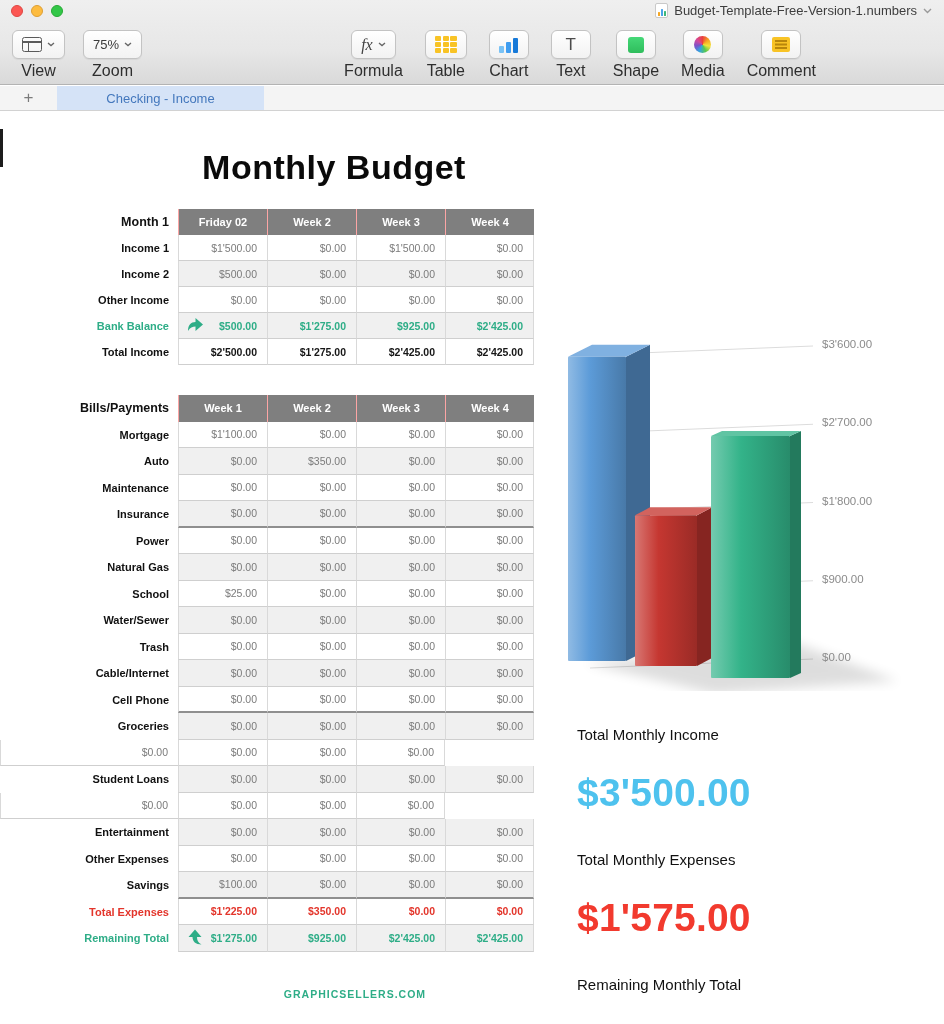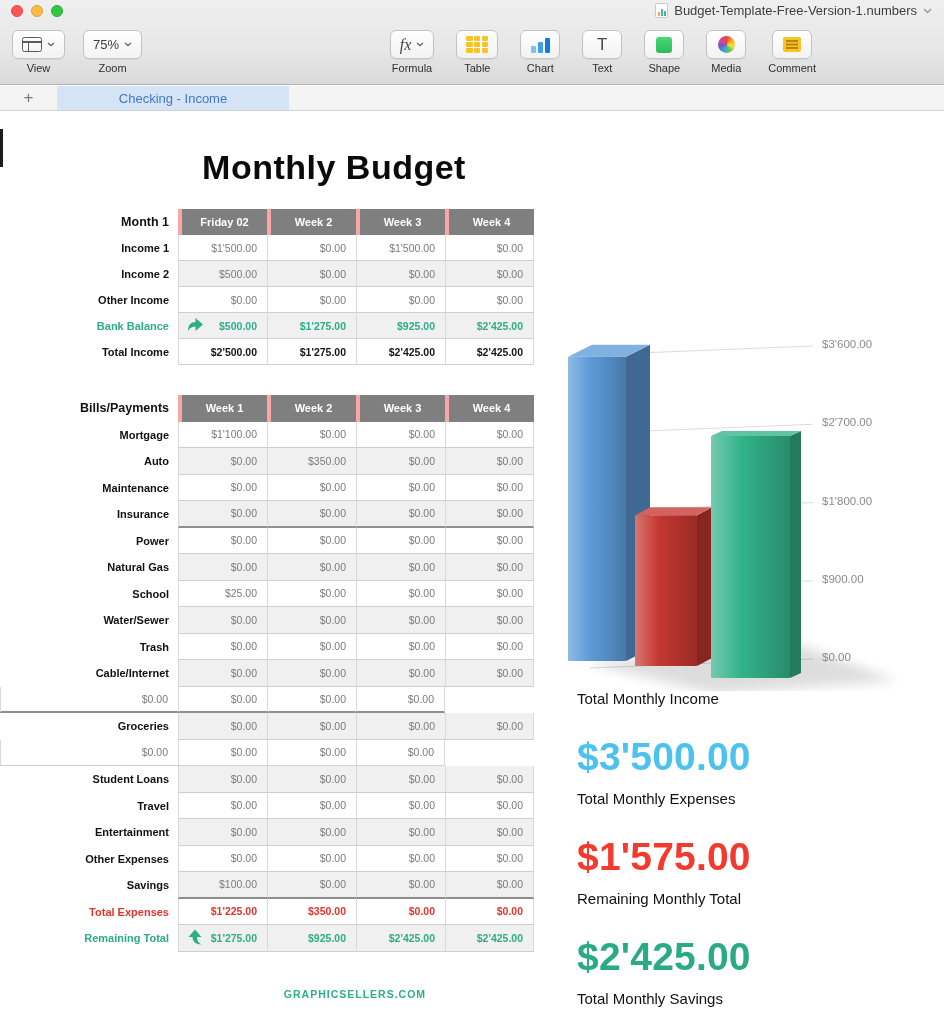--- a/index.html
+++ b/index.html
@@ -26,21 +26,21 @@
   .doc-icon i:nth-child(3){height:5px;background:#3cb878;}
   .chev svg { display:block; }
 
   
   .toolbar { position:relative; height:62px; display:flex; align-items:flex-start; padding-top:8px; }
   .tgroup { display:flex; gap:18px; margin-left:12px; }
   .tool { display:flex; flex-direction:column; align-items:center; gap:3px; cursor:default; }
   .tbtn { height:29px; min-width:40px; padding:8px 9px; background:linear-gradient(#ffffff,#f2f2f2);
     border:1px solid #c3c3c3; border-radius:6px; box-shadow:0 1px 1px rgba(0,0,0,.06);
     display:flex; align-items:center; justify-content:center; gap:5px; font-size:13px; color:#3c3c3c; }
-  .tlabel { font-size:11px; color:#2e2e2e; }
+  .tlabel { font-size:16px; color:#2e2e2e; }
   .rgroup { margin-left:auto; margin-right:128px; display:flex; gap:22px; }
   .viewicon { width:20px; height:15px; border:1.5px solid #5a5a5a; border-radius:2.5px; position:relative; }
   .viewicon:before { content:""; position:absolute; left:0; right:0; top:3px; height:1.5px; background:#5a5a5a; }
   .viewicon:after  { content:""; position:absolute; left:4.5px; top:3px; bottom:0; width:1.5px; background:#5a5a5a; }
   .fx { font-style:italic; font-family:"Liberation Serif", serif; font-size:16px; color:#444; }
   .grid-icon { width:22px; height:17px; display:grid; grid-template-columns:repeat(3,1fr);
     grid-template-rows:repeat(3,1fr); gap:1.5px; background:#fff; }
   .grid-icon i { background:#f8c325; border-radius:1px; }
   .chart-icon { width:20px; height:16px; display:flex; align-items:flex-end; gap:2px; justify-content:center; }
   .chart-icon i { display:block; width:5px; border-radius:1px; }
@@ -53,21 +53,21 @@
     background:conic-gradient(#e94040,#f6a623,#f3e33c,#57c94f,#34a3e0,#7b52c9,#d3489c,#e94040); }
   .comment-icon { width:18px; height:15px; background:#f8c325; border-radius:2px; position:relative; }
   .comment-icon:before { content:""; position:absolute; left:3px; right:3px; top:3px; height:1.5px;
     background:#b8860b; box-shadow:0 3.5px 0 #b8860b, 0 7px 0 #b8860b; }
 
   
   .tabbar { position:absolute; top:86px; left:0; width:944px; height:25px; background:#f4f4f4;
     border-bottom:1px solid #d2d2d2; display:flex; align-items:stretch; }
   .addtab { width:57px; display:flex; align-items:center; justify-content:center; font-size:17px;
     color:#7b7b7b; }
-  .tab { width:232px; background:#d5e3f7; color:#4478bd; font-size:13px; display:flex;
+  .tab { width:207px; background:#d5e3f7; color:#4478bd; font-size:13px; display:flex;
     align-items:center; justify-content:center; }
 
   
   .canvas { position:absolute; top:112px; left:0; width:944px; height:912px; background:#fff; }
   .edge-a { position:absolute; left:0; top:17px; width:3px; height:38px; background:#1c1c1c; }
   .edge-b { position:absolute; left:0; top:137px; width:3px; height:14px; background:#5e2727; }
 
   .page-title { position:absolute; left:109px; top:36px; width:450px; text-align:center;
     font-size:34px; font-weight:700; color:#0a0a0a; letter-spacing:.5px; }
 
@@ -75,39 +75,39 @@
   .btable { position:absolute; left:0; width:534px; }
   .t-income { top:97px; }
   .t-bills  { top:283px; }
   .trow { display:grid; grid-template-columns:178px 89px 89px 89px 89px; }
   .t-income .trow { height:26px; }
   .t-bills  .trow { height:26.5px; }
   .lcell { display:flex; align-items:center; justify-content:flex-end; padding-right:9px;
     font-size:11px; font-weight:700; color:#111; background:#fff; }
   .section-label { font-size:12.5px; }
   .hcell { background:#7f7f7f; color:#fff; font-size:11px; font-weight:700; display:flex;
-    align-items:center; justify-content:center; border-left:4px solid #fca5a5; }
+    align-items:center; justify-content:center; border-left:1px solid #fca5a5; }
   .vcell { position:relative; display:flex; align-items:center; justify-content:flex-end;
     padding-right:10px; font-size:10.5px; color:#7b7b7b; border-left:1px solid #d9d9d9;
     border-bottom:1px solid #cfcfcf; background:#fff; }
   .trow .vcell:last-child { border-right:1px solid #d9d9d9; }
   .trow.shaded .vcell { background:#f0f0f0; }
   .trow.thick .vcell { border-bottom:2.5px solid #8f8f8f; }
   .trow.bold .vcell { color:#161616; font-weight:700; }
   .trow.teal .vcell, .trow.teal-bold .vcell { color:#2ead87; font-weight:700; }
   .trow.red-bold .vcell { color:#e3352b; font-weight:700; }
   .trow.teal .lcell, .trow.teal-bold .lcell { color:#2ead87; }
   .trow.red-bold .lcell { color:#e3352b; }
   .row-arrow { position:absolute; left:8px; top:50%; transform:translateY(-50%); }
 
   
   .chart-wrap { position:absolute; left:550px; top:213px; width:394px; height:366px; }
   .summary { position:absolute; left:577px; top:578px; }
   .sitem { margin-bottom:11px; }
-  .slabel { font-size:15px; color:#111; margin-bottom:1px; }
+  .slabel { font-size:15px; color:#111; margin-bottom:1px;margin-top:36px; }
   .svalue { font-size:39px; font-weight:700; letter-spacing:.2px;margin-top:28px; }
   .footer { position:absolute; left:120px; top:876px; width:470px; text-align:center;
     font-size:10.5px; font-weight:700; color:#2ead87; letter-spacing:1px; }
 </style>
 </head>
 <body>
 
 <div class="chrome">
   <div class="titlebar">
     <div class="traffic">
@@ -345,20 +345,21 @@
         <div class="vcell">$0.00</div>
       </div>
       <div class="trow normal shaded">
         <div class="lcell">Cable/Internet</div>
         <div class="vcell">$0.00</div>
         <div class="vcell">$0.00</div>
         <div class="vcell">$0.00</div>
         <div class="vcell">$0.00</div>
       </div>
       <div class="trow normal thick">
+        <div class="lcell">Cell Phone</div>
         <div class="vcell">$0.00</div>
         <div class="vcell">$0.00</div>
         <div class="vcell">$0.00</div>
         <div class="vcell">$0.00</div>
       </div>
       <div class="trow normal shaded">
         <div class="lcell">Groceries</div>
         <div class="vcell">$0.00</div>
         <div class="vcell">$0.00</div>
         <div class="vcell">$0.00</div>
@@ -371,21 +372,20 @@
         <div class="vcell">$0.00</div>
       </div>
       <div class="trow normal shaded">
         <div class="lcell">Student Loans</div>
         <div class="vcell">$0.00</div>
         <div class="vcell">$0.00</div>
         <div class="vcell">$0.00</div>
         <div class="vcell">$0.00</div>
       </div>
       <div class="trow normal">
-        <div class="lcell">Travel</div>
         <div class="vcell">$0.00</div>
         <div class="vcell">$0.00</div>
         <div class="vcell">$0.00</div>
         <div class="vcell">$0.00</div>
       </div>
       <div class="trow normal shaded">
         <div class="lcell">Entertainment</div>
         <div class="vcell">$0.00</div>
         <div class="vcell">$0.00</div>
         <div class="vcell">$0.00</div>

